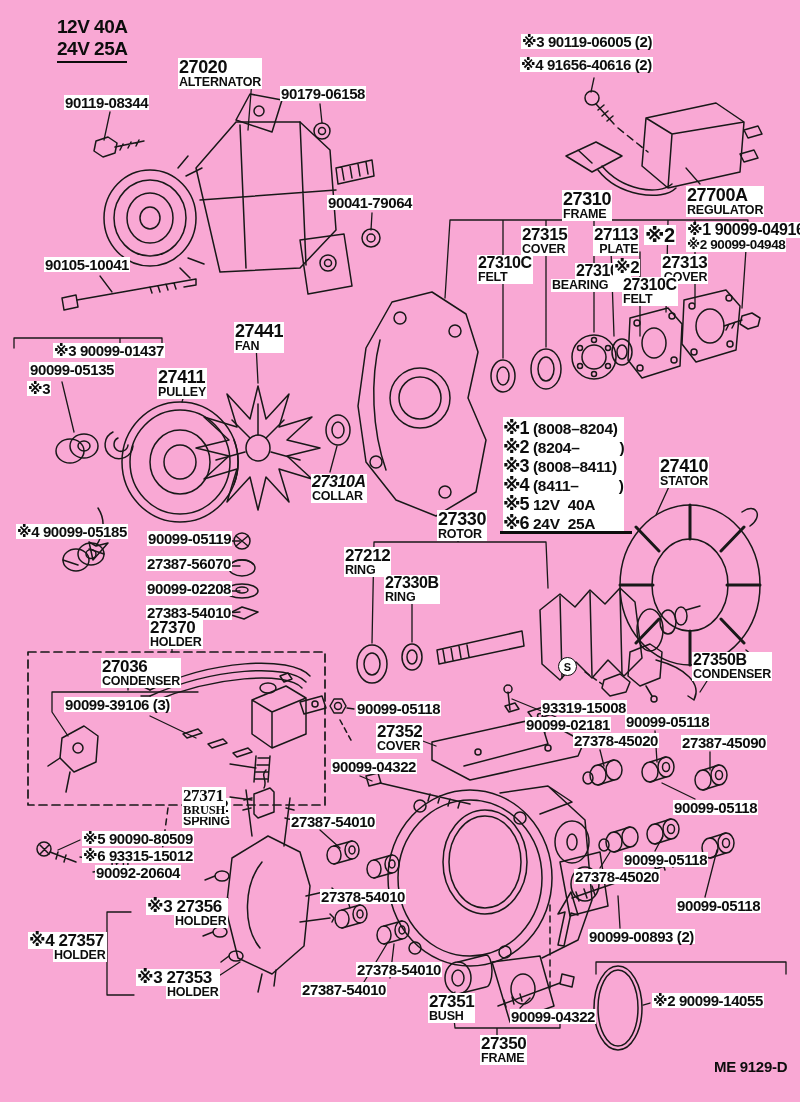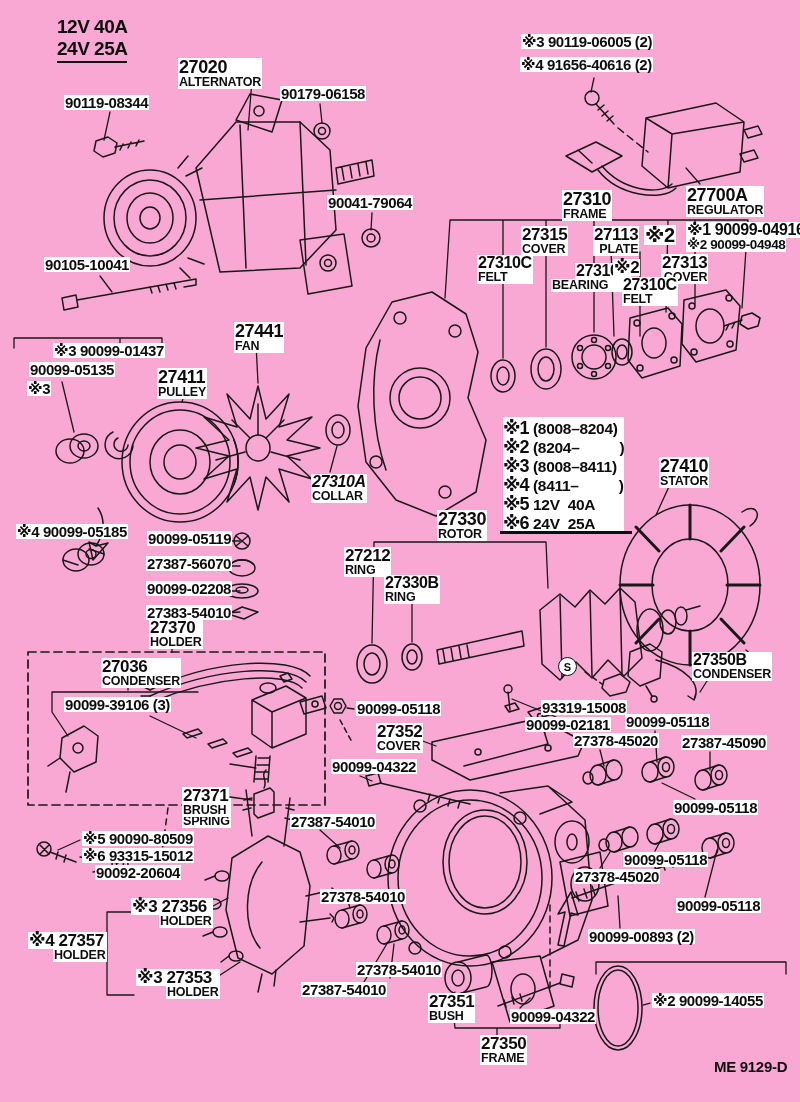--- a/index.html
+++ b/index.html
@@ -551,21 +551,21 @@
       <div class="callout" style="left: 681px; top: 735px;">
         <div class="num">27387-45090</div>
       </div>
       <div class="callout" style="left: 331px; top: 759px;">
         <div class="num">90099-04322</div>
       </div>
       <div class="callout" style="left: 182px; top: 754px; margin-top: 44px;">
         <div class="num" style="font-size: 17px;">27372</div>
         <div class="pname">SPRING</div>
       </div>
-      <div class="callout" style="left: 182px; top: 787px;">
+      <div class="callout" style="left: 182px; top: 787px; font-family: Liberation Serif, serif;">
         <div class="num" style="font-size: 17px;">27371</div>
         <div class="pname">BRUSH</div>
       </div>
       <div class="callout" style="left: 290px; top: 814px;">
         <div class="num">27387-54010</div>
       </div>
       <div class="callout" style="left: 82px; top: 831px;">
         <div class="num">※5 90090-80509</div>
       </div>
       <div class="callout" style="left: 82px; top: 848px;">
@@ -579,21 +579,21 @@
       </div>
       <div class="callout" style="left: 320px; top: 889px;">
         <div class="num">27378-54010</div>
       </div>
       <div class="callout" style="left: 574px; top: 869px;">
         <div class="num">27378-45020</div>
       </div>
       <div class="callout" style="left: 623px; top: 852px;">
         <div class="num">90099-05118</div>
       </div>
-      <div class="callout" style="left: 131px; top: 898px;">
+      <div class="callout" style="left: 146px; top: 898px;">
         <div class="num" style="font-size: 17px;">※3 27356</div>
         <div class="pname" style="margin-left: 28px;">HOLDER</div>
       </div>
       <div class="callout" style="left: 28px; top: 932px;">
         <div class="num" style="font-size: 17px;">※4 27357</div>
         <div class="pname" style="margin-left: 25px;">HOLDER</div>
       </div>
       <div class="callout" style="left: 676px; top: 898px;">
         <div class="num">90099-05118</div>
       </div>

